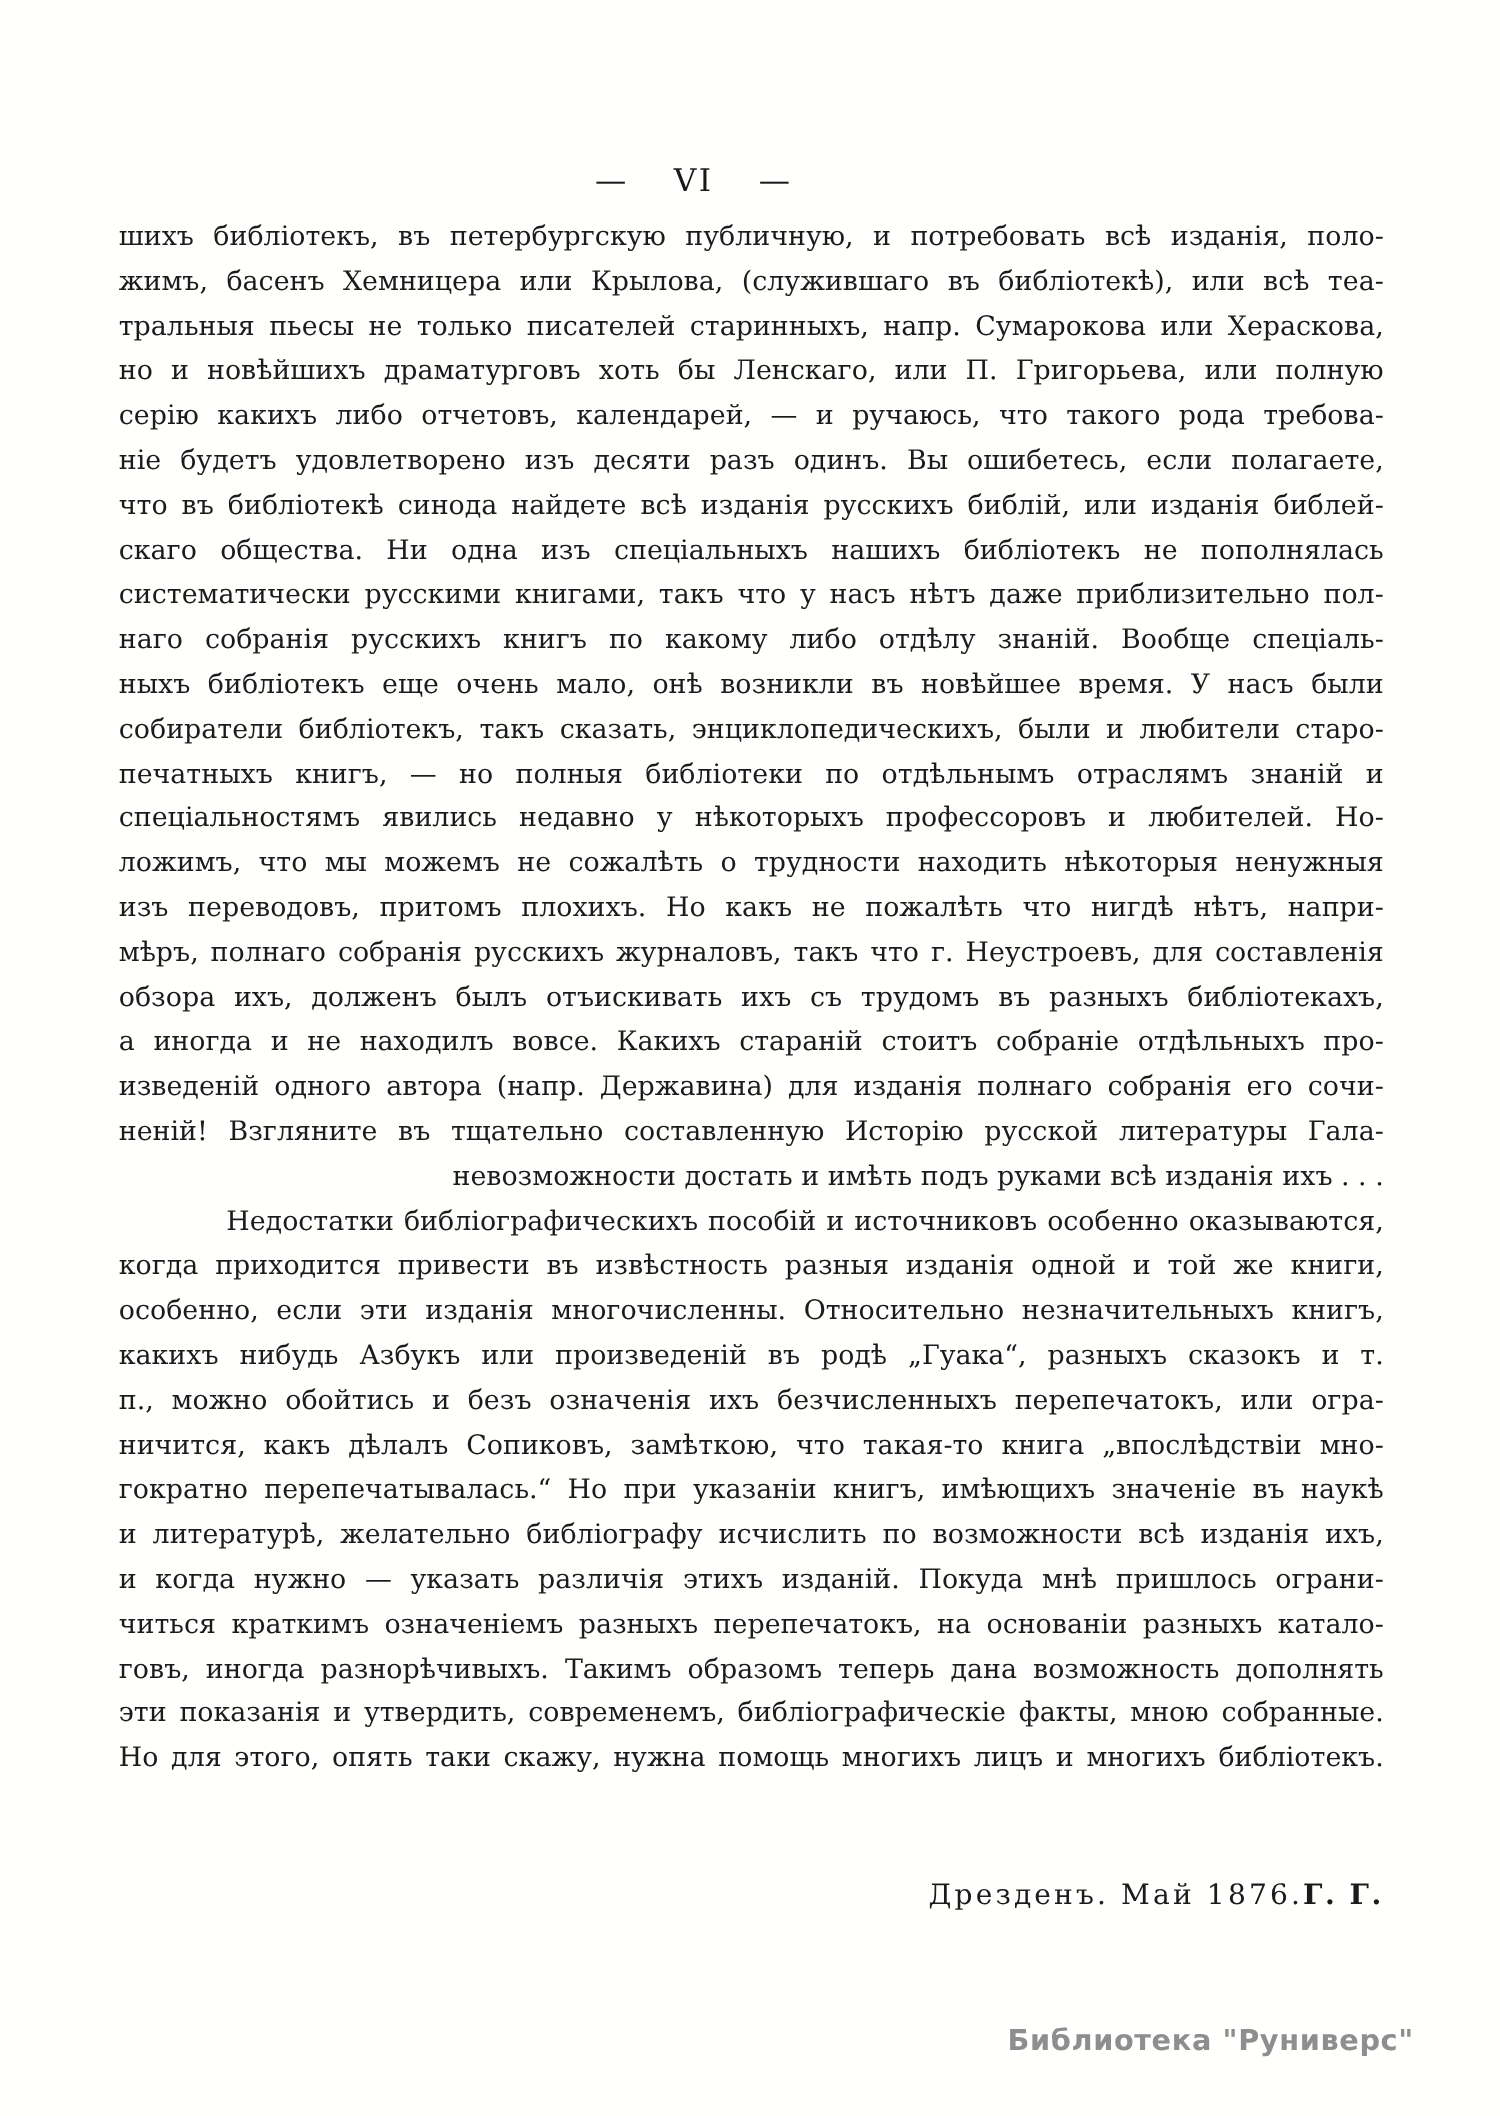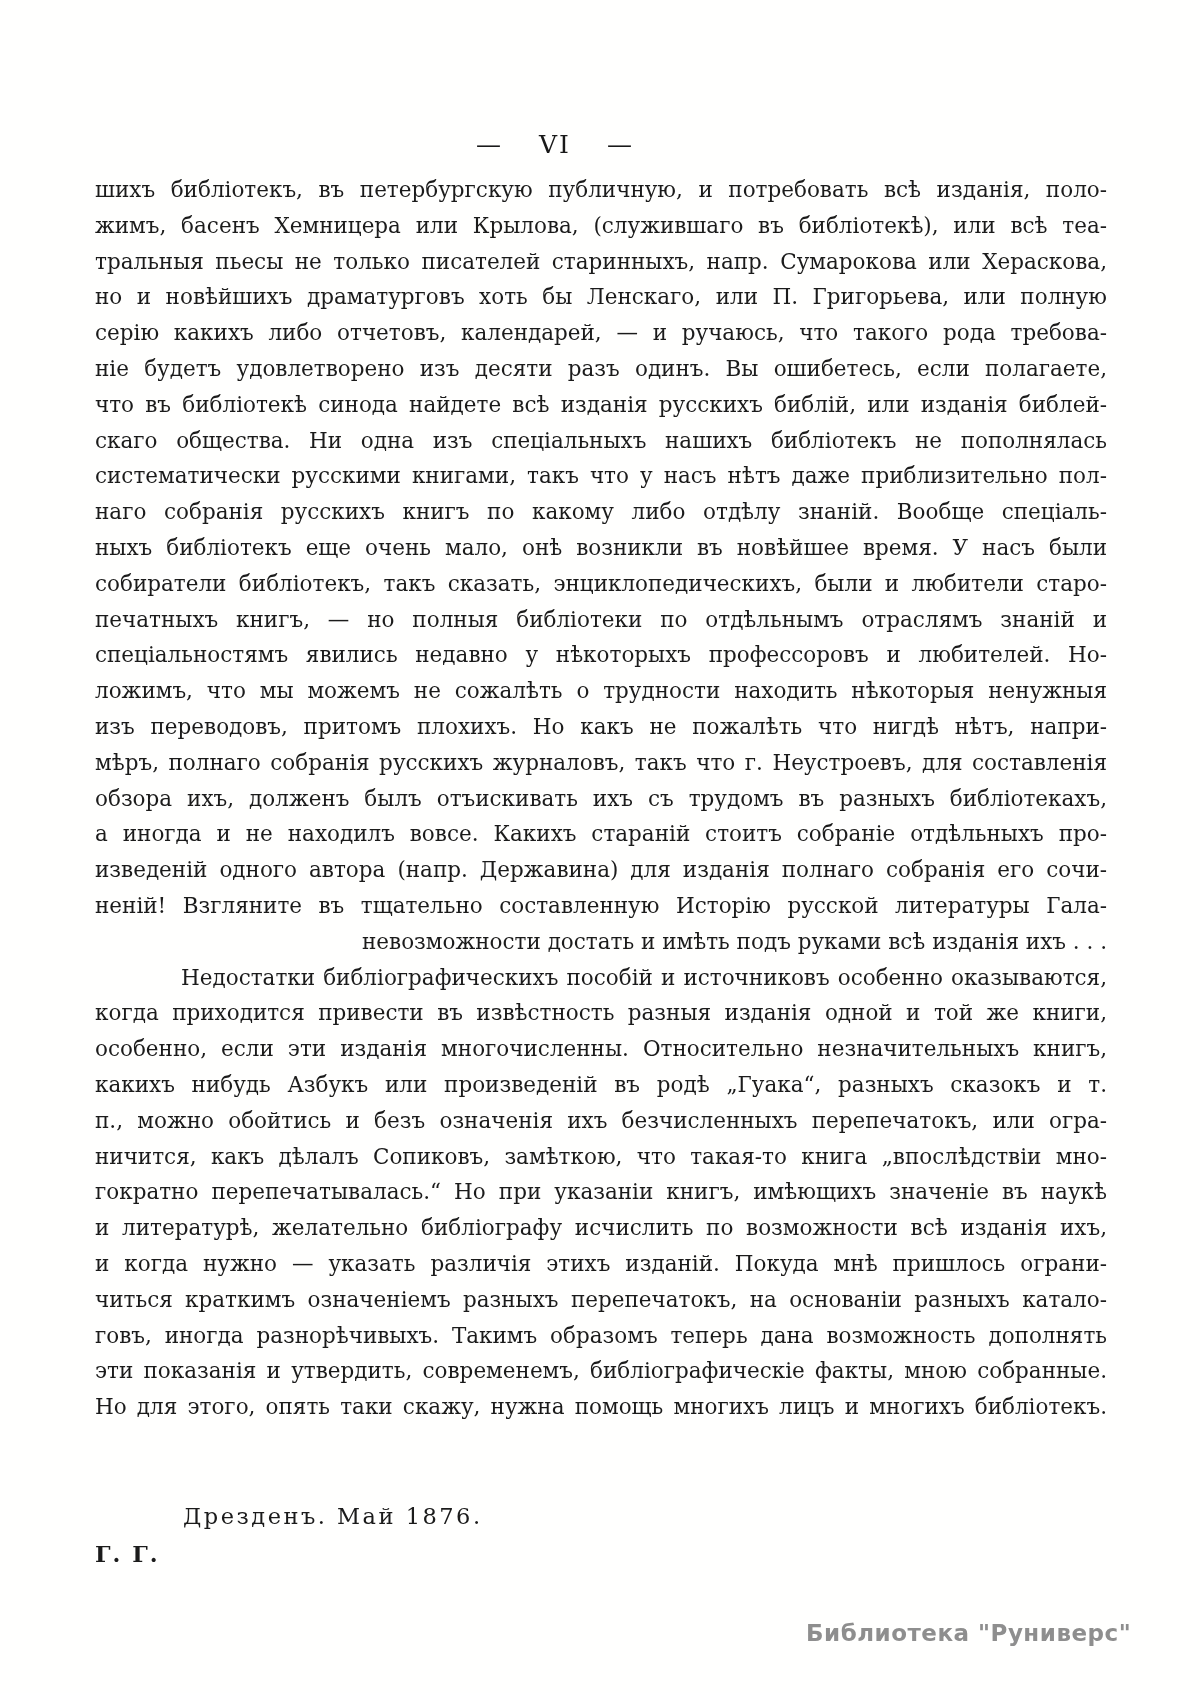--- a/index.html
+++ b/index.html
@@ -52,22 +52,21 @@
   }
   .signature {
     position: absolute;
     top: 1497px;
     left: 95px;
     width: 1012px;
     height: 38px;
     line-height: 38px;
     font-size: 22.5px;
     display: flex;
-    justify-content: space-between;
-    flex-direction: column;
+    justify-content: flex-end;
   }
   .sig-place {
     padding-left: 88px;
     letter-spacing: 2.5px;
   }
   .sig-initials {
     font-weight: 700;
     letter-spacing: 2px;
   }
   .watermark {

